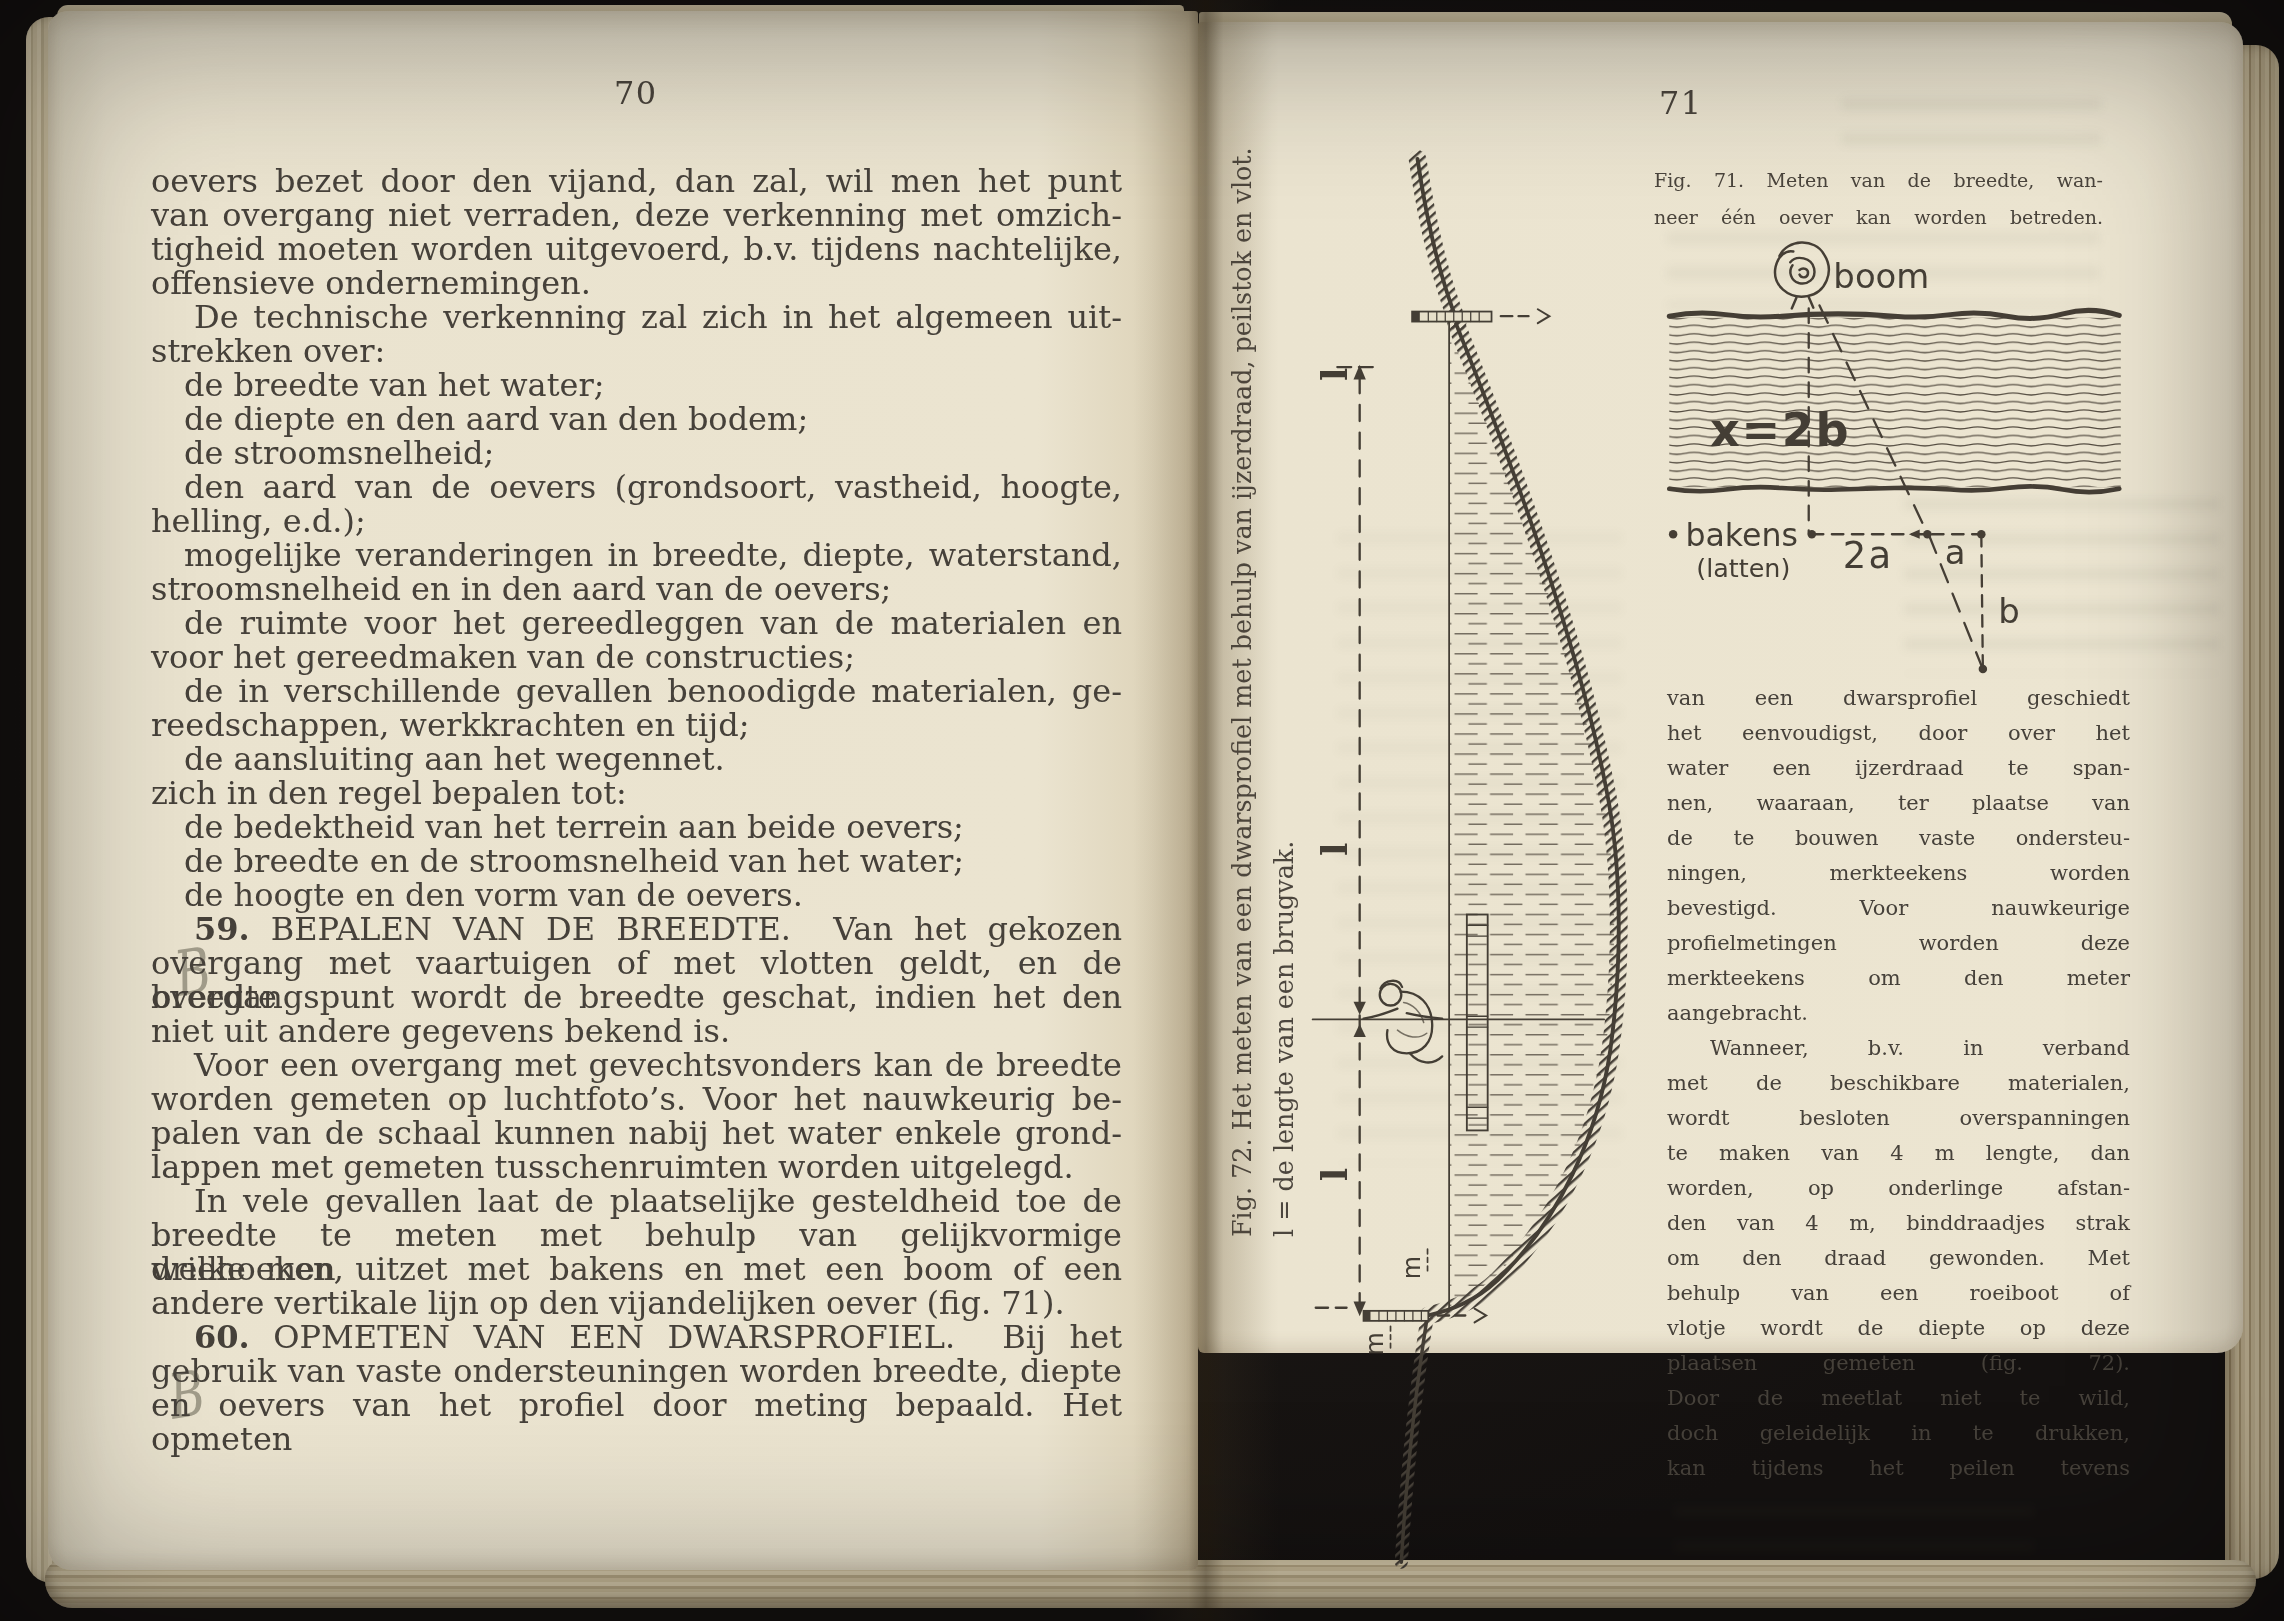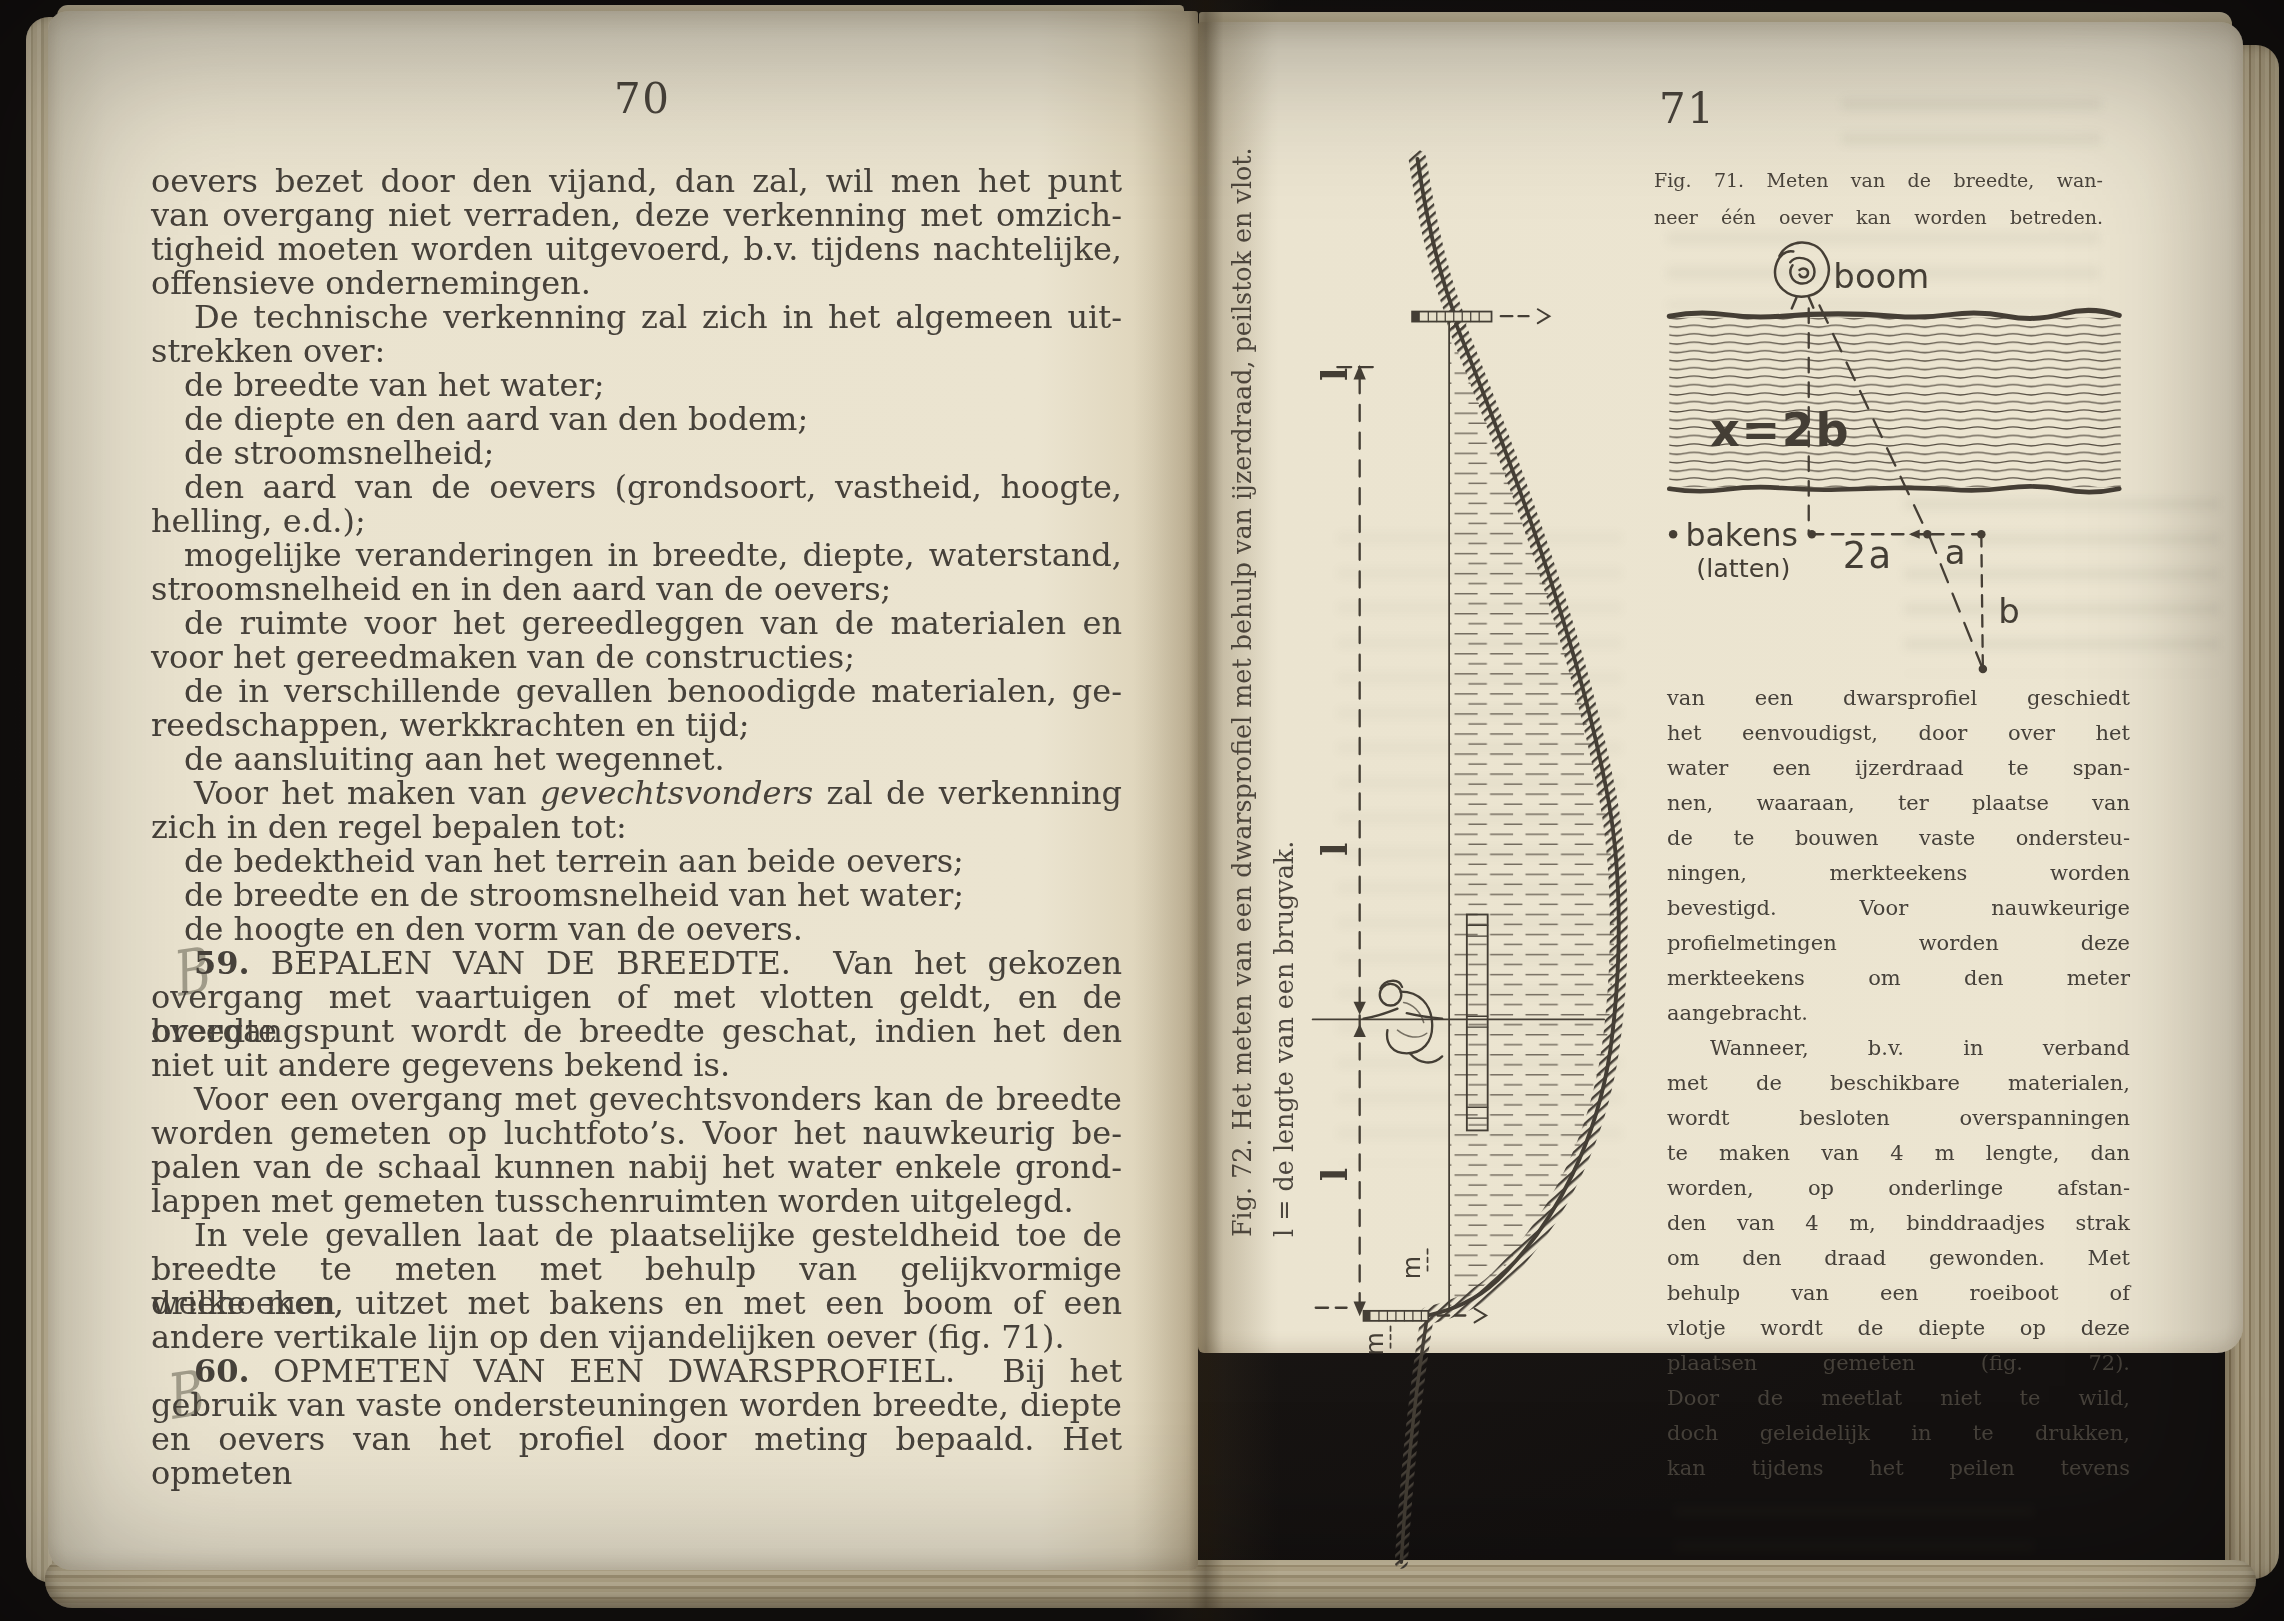--- a/index.html
+++ b/index.html
@@ -25,21 +25,21 @@
     background:linear-gradient(to right,#e3dbc4 0%,#eae3cf 5%,#ebe4d0 86%,#ded4ba 96%,#cfc2a4 100%),#eae3cf;
     box-shadow:inset 0 10.8px 17px rgba(110,95,65,.16), inset 0 -9.3px 14px rgba(110,95,65,.14);}
   .pageR{left:1198px;top:21.6px;width:1045px;height:1331px;border-radius:3.1px 23px 26px 6.2px;
     background:linear-gradient(to right,#c6b897 0%,#ddd4bc 2%,#ebe4d0 7%,#ece5d1 90%,#e5dcc6 100%),#ece5d1;
     box-shadow:inset 0 10.8px 17px rgba(110,95,65,.16), inset 0 -9.3px 14px rgba(110,95,65,.14);}
   .gutter{position:absolute;left:1133px;top:0;width:146px;height:1621px;pointer-events:none;
     background:linear-gradient(to right,rgba(80,64,40,0) 0%,rgba(80,64,40,.18) 38%,rgba(50,38,20,.42) 50%,rgba(80,64,40,.16) 62%,rgba(80,64,40,0) 100%);}
   .vignette{position:absolute;left:0;top:0;width:2284px;height:1621px;pointer-events:none;
     box-shadow:inset 0 0 170px 31px rgba(0,0,0,.38);}
   
-  .pgnum{position:absolute;font-size:42px;letter-spacing:1.5px;color:#4a443c;}
+  .pgnum{position:absolute;font-size:32px;letter-spacing:1.5px;color:#4a443c;}
   .pgnumL{left:614px;top:74px;}
   .textcol .line{position:relative;white-space:normal;}
   .textL{position:absolute;left:151px;top:163px;width:971px;font-size:32px;}
   .textL .line{height:34px;line-height:34px;}
   .textR{position:absolute;left:1667px;top:680px;width:463px;font-size:21px;}
   .textR .line{height:35px;line-height:35px;}
   .line{text-align:left;}
   .line.jst{text-align:justify;text-align-last:justify;}
   .line.ind1{padding-left:43px;}
   .line.ind2{padding-left:33px;}
@@ -98,21 +98,20 @@
         <div class="line ind2"><b></b><span>de stroomsnelheid;</span><i></i><span></span></div>
         <div class="line ind2 jst"><b></b><span>den aard van de oevers (grondsoort, vastheid, hoogte,</span><i></i><span></span></div>
         <div class="line"><b></b><span>helling, e.d.);</span><i></i><span></span></div>
         <div class="line ind2 jst"><b></b><span>mogelijke veranderingen in breedte, diepte, waterstand,</span><i></i><span></span></div>
         <div class="line"><b></b><span>stroomsnelheid en in den aard van de oevers;</span><i></i><span></span></div>
         <div class="line ind2 jst"><b></b><span>de ruimte voor het gereedleggen van de materialen en</span><i></i><span></span></div>
         <div class="line"><b></b><span>voor het gereedmaken van de constructies;</span><i></i><span></span></div>
         <div class="line ind2 jst"><b></b><span>de in verschillende gevallen benoodigde materialen, ge-</span><i></i><span></span></div>
         <div class="line"><b></b><span>reedschappen, werkkrachten en tijd;</span><i></i><span></span></div>
         <div class="line ind2"><b></b><span>de aansluiting aan het wegennet.</span><i></i><span></span></div>
-        <div class="line ind1 jst"><b></b><span>Voor het maken van </span><i>gevechtsvonders</i><span> zal de verkenning</span></div>
         <div class="line"><b></b><span>zich in den regel bepalen tot:</span><i></i><span></span></div>
         <div class="line ind2"><b></b><span>de bedektheid van het terrein aan beide oevers;</span><i></i><span></span></div>
         <div class="line ind2"><b></b><span>de breedte en de stroomsnelheid van het water;</span><i></i><span></span></div>
         <div class="line ind2"><b></b><span>de hoogte en den vorm van de oevers.</span><i></i><span></span></div>
         <div class="line ind1 jst"><b>59.</b><span>&nbsp;BEPALEN VAN DE BREEDTE.&nbsp; Van het gekozen</span><i></i><span></span></div>
         <div class="line jst"><b></b><span>overgang met vaartuigen of met vlotten geldt, en de breedte</span><i></i><span></span></div>
         <div class="line jst"><b></b><span>overgangspunt wordt de breedte geschat, indien het den</span><i></i><span></span></div>
         <div class="line"><b></b><span>niet uit andere gegevens bekend is.</span><i></i><span></span></div>
         <div class="line ind1 jst"><b></b><span>Voor een overgang met gevechtsvonders kan de breedte</span><i></i><span></span></div>
         <div class="line jst"><b></b><span>worden gemeten op luchtfoto’s. Voor het nauwkeurig be-</span><i></i><span></span></div>

